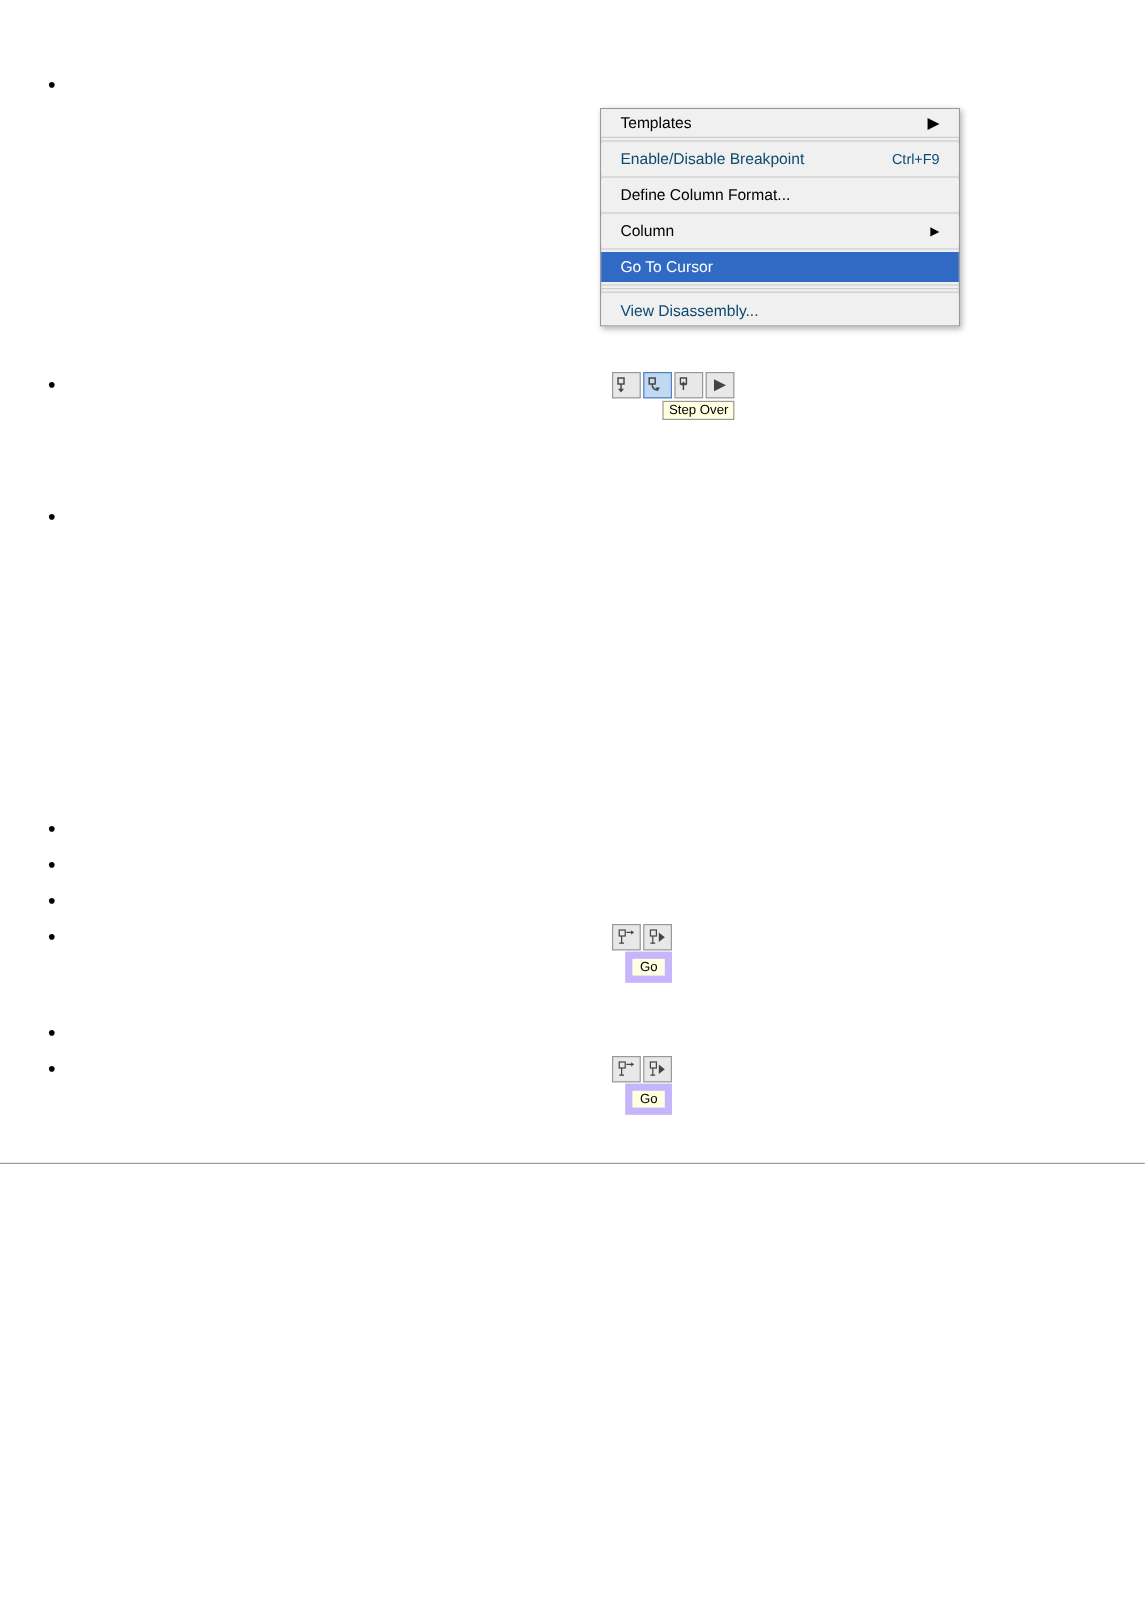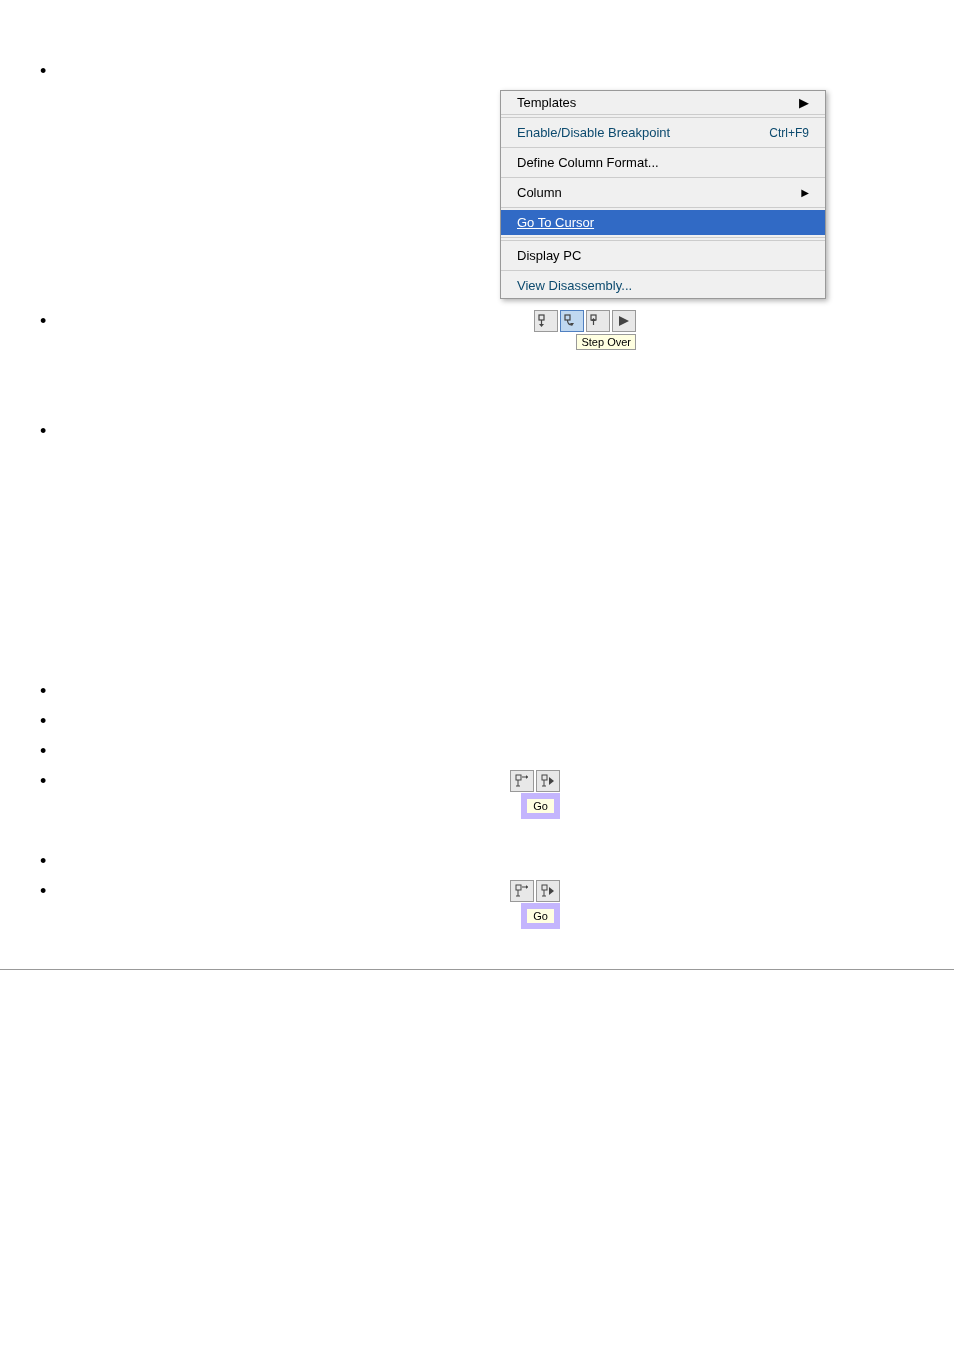--- a/index.html
+++ b/index.html
@@ -38,42 +38,41 @@
     .bullet-content {
       flex: 1;
       padding-right: 20px;
     }
 
     
     .context-menu {
       position: absolute;
       top: 30px;
       left: 460px;
-      width: 326px;
+      width: 300px;
       background: #f0f0f0;
       border: 1px solid #999;
       box-shadow: 2px 2px 5px rgba(0,0,0,0.3);
       font-size: 13px;
     }
 
     .menu-item {
       padding: 5px 16px;
       display: flex;
       justify-content: space-between;
       align-items: center;
       cursor: pointer;
       color: #000;
       background: #f0f0f0;
       border-bottom: none;
     }
 
     .menu-item.selected {
       background: #316ac5;
       color: #fff;
-      text-decoration: underline;
     }
 
     .menu-item.disabled {
       color: #0c4a6e;
       cursor: default;
     }
 
     .menu-separator {
       height: 1px;
       background: #ccc;
@@ -213,35 +212,32 @@
         <span>Column</span>
         <span class="menu-arrow">▶</span>
       </div>
       <div class="menu-separator"></div>
       <div class="menu-item selected">
         <span>Go To Cursor</span>
         <span class="menu-shortcut"></span>
       </div>
       <div class="menu-separator"></div>
       <div class="menu-separator"></div>
-      <div class="menu-item">
-        <span>Display PC</span>
-      </div>
       <div class="menu-separator"></div>
       <div class="menu-item disabled">
         <span>View Disassembly...</span>
       </div>
     </div>
   </div>
 
   <div class="bullet-section" style="min-height: 80px; margin-top: 10px;">
     <span class="bullet">•</span>
     <div class="bullet-content"></div>
 
-    <div style="position: absolute; left: 484px; top: 0;">
+    <div style="position: absolute; left: 460px; top: 0;">
       <div class="toolbar-widget">
         <div class="toolbar-buttons">
 
           <div class="toolbar-btn">
             <svg width="16" height="14" viewBox="0 0 16 14">
               <rect x="1" y="1" width="5" height="5" fill="none" stroke="#444" stroke-width="1.2"></rect>
               <line x1="3.5" y1="6" x2="3.5" y2="11" stroke="#444" stroke-width="1.2"></line>
               <polygon points="1,10 6,10 3.5,13" fill="#444"></polygon>
             </svg>
           </div>

